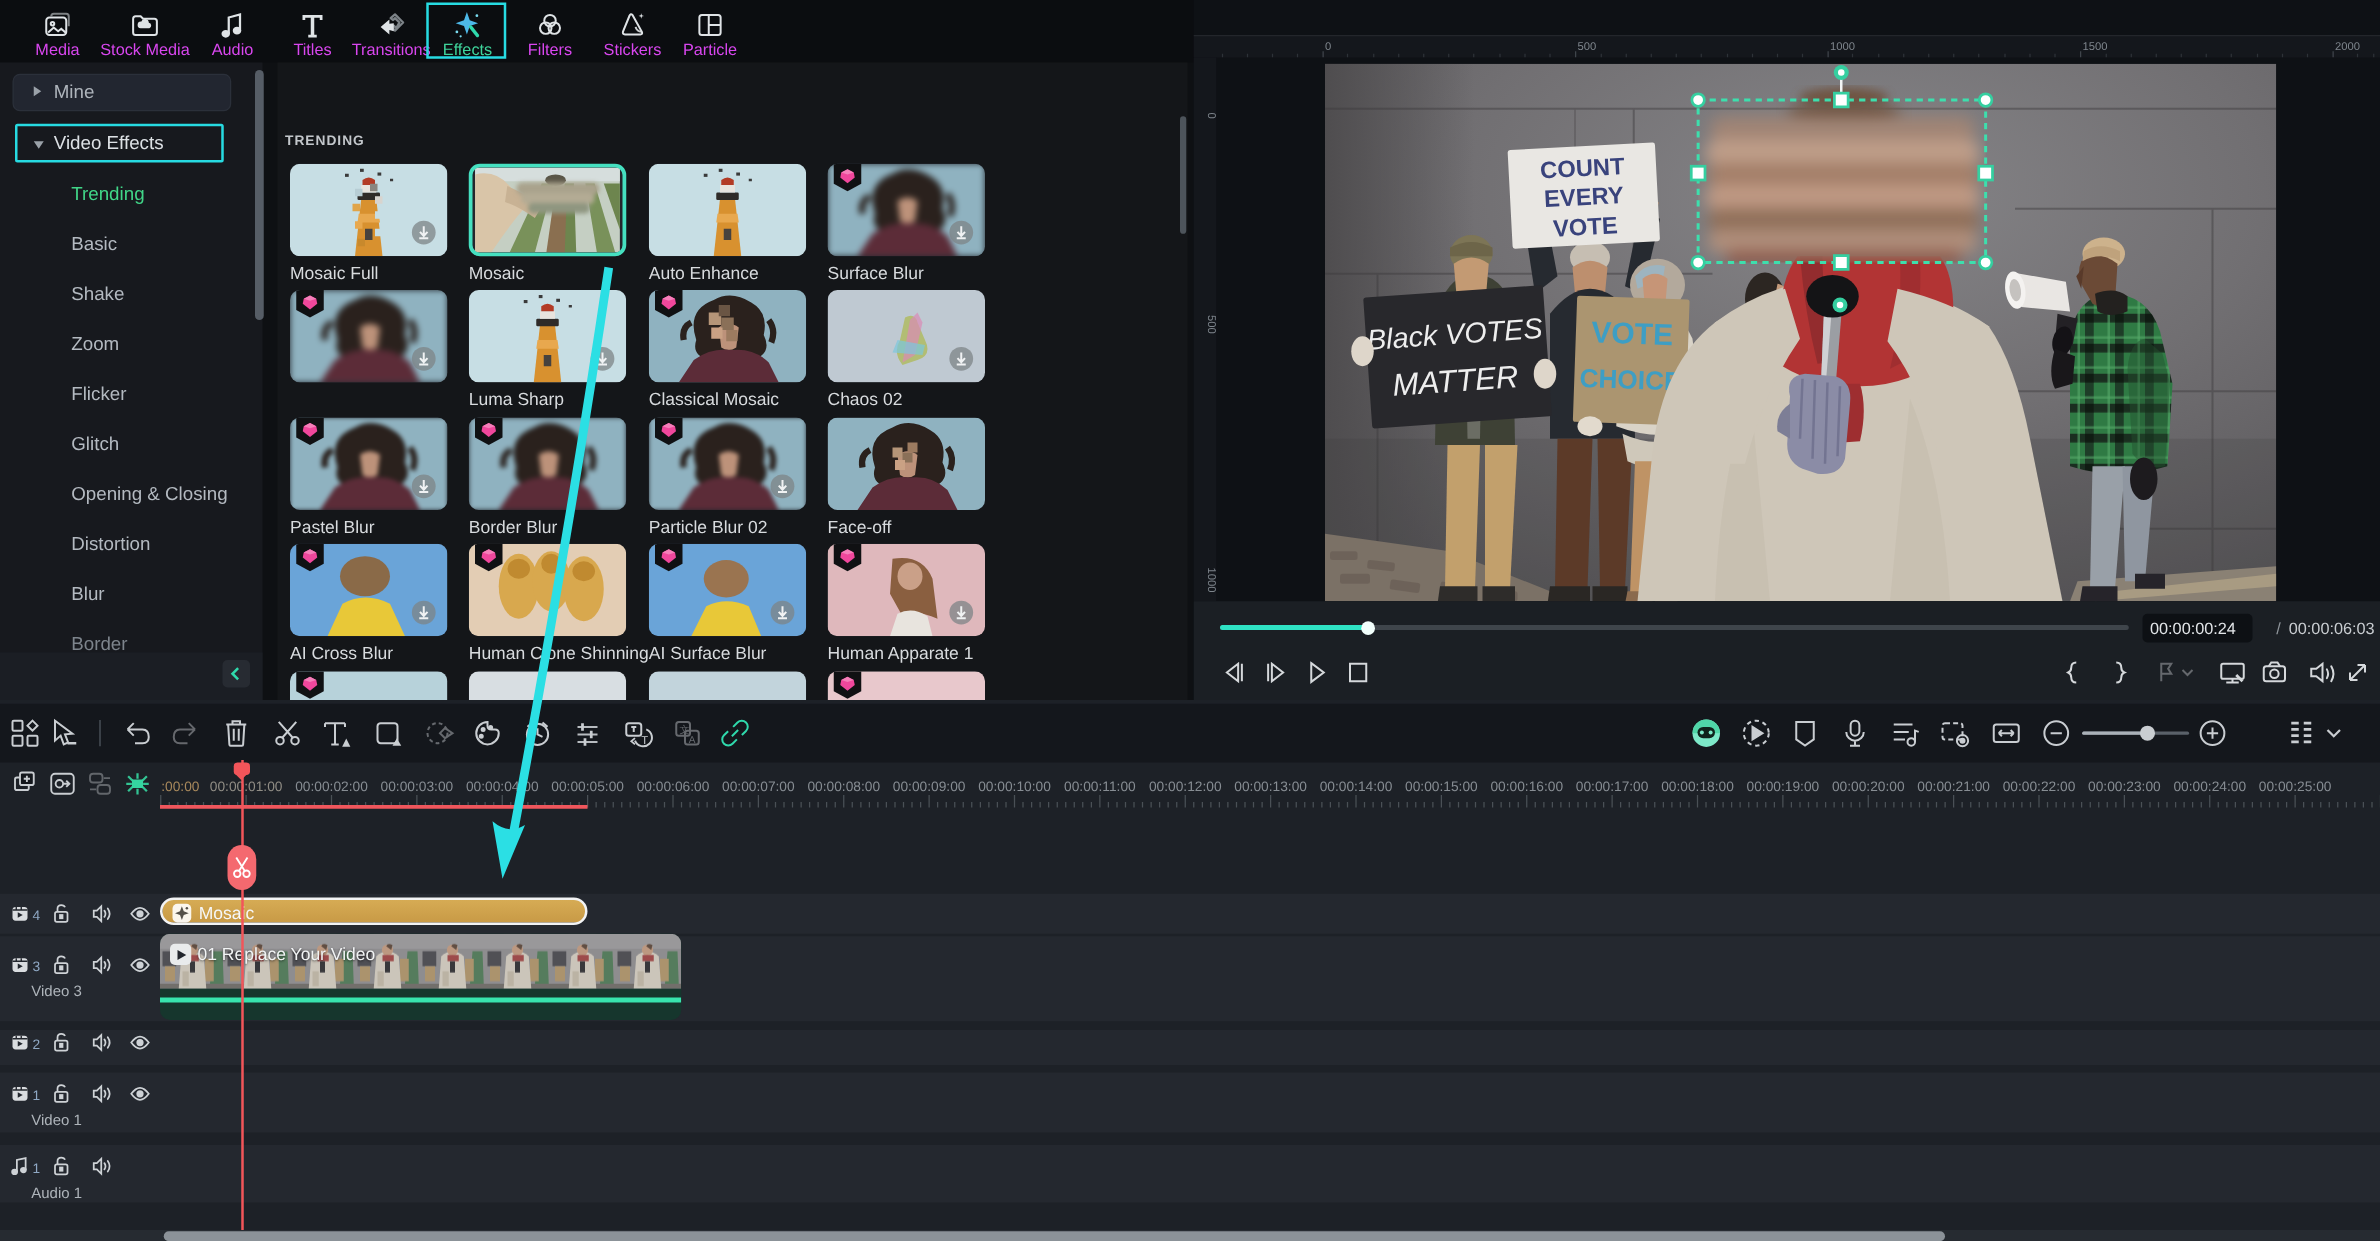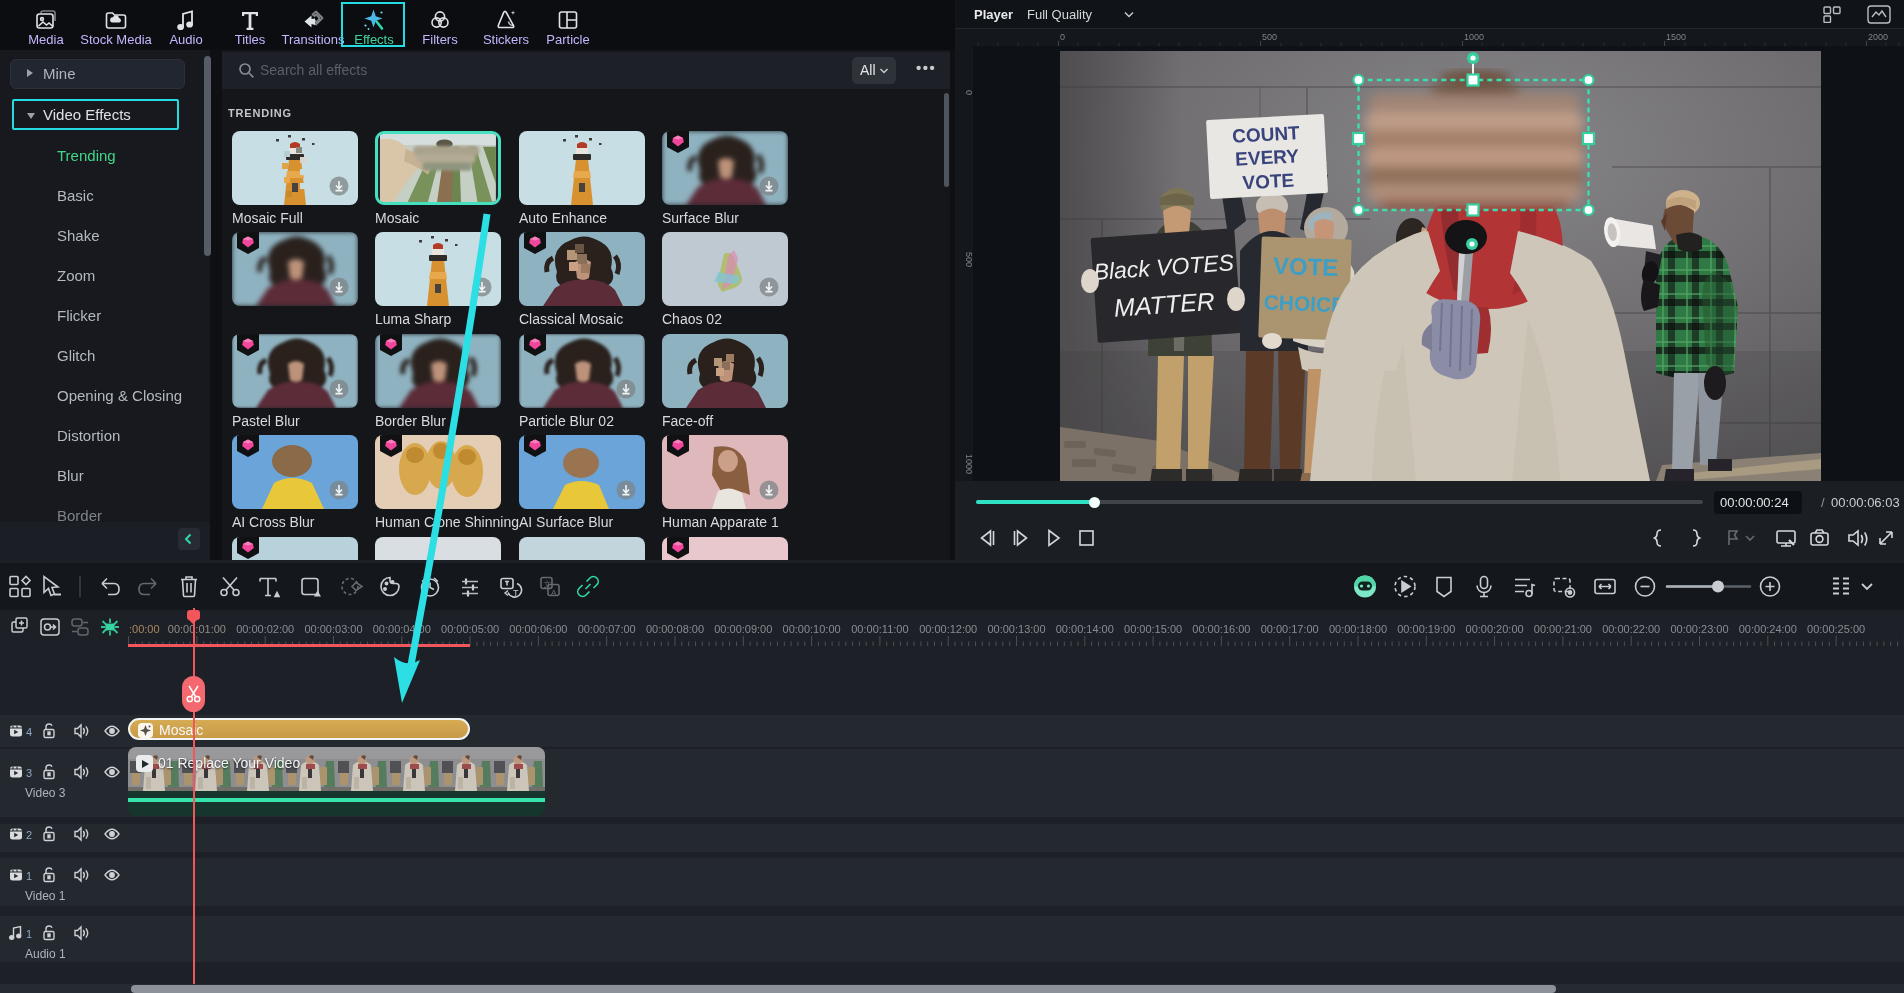--- a/index.html
+++ b/index.html
@@ -8,21 +8,21 @@
   .abs { position:absolute; }
   #page { position:relative; width:1904px; height:993px; }
   svg { display:block; }
 </style>
 </head>
 <body>
 <div id="page">
 
   <div class="abs" id="topbar" style="left:0;top:0;width:955px;height:50px;background:#0b0d10;">
     <style>
-      .tab { position:absolute; top:4px; width:76px; height:44px; text-align:center; color:#c4b5fd; font-size:13px; }
+      .tab { position:absolute; top:4px; width:76px; height:44px; text-align:center; color:#d946ef; font-size:13px; }
       .tab svg { margin:4px auto 1px; display:block; }
       .tab .lb { display:block; line-height:13px; }
     </style>
     <div class="tab" style="left:8px;">
       <svg width="24" height="24" viewBox="0 0 24 24" fill="none" stroke="#dfe3e6" stroke-width="1.6">
         <path d="M7 5 q0 -2 2 -2 h10 q2 0 2 2 v8" opacity=".55" fill="none"></path>
         <rect x="3" y="6" width="16" height="14" rx="2.5"></rect>
         <circle cx="8" cy="11" r="1.4"></circle>
           <path d="M4.5 18 l4.5 -4 3.5 3 2.5 -2 4 3.5"></path>
       </svg>
@@ -155,34 +155,20 @@
           <path d="M0 -5 V2.5 M-3 -0.5 L0 2.8 L3 -0.5 M-3.6 4.6 H3.6" stroke="#f0f2f3" stroke-width="1.6" fill="none"></path>
         </g>
         <g id="gem">
           <path d="M0 0 H22 V16 L11 22 L0 16 Z" fill="#101113"></path>
           <path d="M6 7 L11 4.4 L16 7 L16.8 11 L11 15.6 L5.2 11 Z" fill="#f0479c"></path>
           <path d="M6 7 L11 8.6 L16 7 L11 4.4 Z" fill="#f57fb9"></path>
         </g>
       </defs>
     </svg>
 
-    <div class="abs" style="left:0;top:2px;width:728px;height:37px;background:#1d2026;">
-      <svg class="abs" style="left:16px;top:10px;" width="17" height="17" viewBox="0 0 17 17" fill="none" stroke="#858c93" stroke-width="1.7">
-          <circle cx="7" cy="7" r="5"></circle>
-          <path d="M11 11 L15.4 15.4"></path>
-        </svg>
-      <div class="abs" style="left:38px;top:10px;color:#596067;font-size:14px;">Search all effects</div>
-      <div class="abs" style="left:630px;top:5px;width:44px;height:27px;background:#2e3339;border-radius:5px;color:#e2e5e8;font-size:14px;">
-        <span style="position:absolute;left:8px;top:5px;">All</span>
-        <svg class="abs" style="left:27px;top:10px;" width="10" height="8" viewBox="0 0 10 8" stroke="#c6cace" fill="none" stroke-width="1.5">
-            <path d="M1.5 2 L5 5.5 L8.5 2"></path>
-          </svg>
-      </div>
-      <div class="abs" style="left:694px;top:7px;color:#c6cace;font-size:15px;letter-spacing:1.5px;font-weight:bold;">•••</div>
-    </div>
     <div class="abs" style="left:6px;top:57px;color:#c3c7cb;font-size:11px;font-weight:bold;letter-spacing:.8px;">TRENDING</div>
     <style>
       .card { position:absolute; width:126px; height:74px; border-radius:8px; overflow:hidden; background:#23262c; }
       .clb { position:absolute; color:#d8dbde; font-size:14px; }
     </style>
 
     <div class="card" style="left:10px;top:81px;">
         <svg width="126" height="74">
       <use href="#lighthouse"></use>
       <g>
@@ -394,36 +380,20 @@
           <rect width="126" height="23" fill="#e8c8cc"></rect>
           <use href="#gem" x="5" y="0"></use>
         </svg>
       </div>
 
     <div class="abs" style="left:722px;top:43px;width:5px;height:94px;background:#4d545b;border-radius:3px;"></div>
   </div>
 
   <div class="abs" id="player" style="left:955px;top:0;width:949px;height:560px;background:#0e1115;">
 
-    <div class="abs" style="left:0;top:0;width:949px;height:28px;background:#101317;">
-      <div class="abs" style="left:19px;top:7px;color:#e8eaec;font-size:13px;font-weight:bold;">Player</div>
-      <div class="abs" style="left:72px;top:7px;color:#d5d8db;font-size:13px;">Full Quality</div>
-      <svg class="abs" style="left:168px;top:10px;" width="12" height="9" viewBox="0 0 12 9" stroke="#c6cace" fill="none" stroke-width="1.5">
-          <path d="M2 2.5 L6 6.5 L10 2.5"></path>
-        </svg>
-      <svg class="abs" style="left:868px;top:6px;" width="22" height="17" viewBox="0 0 22 17" fill="none" stroke="#b9bec3" stroke-width="1.4">
-        <rect x="1" y="1" width="6.5" height="6.5" rx="1"></rect>
-          <rect x="10.5" y="1" width="6.5" height="6.5" rx="1"></rect>
-          <rect x="1" y="10" width="6.5" height="6.5" rx="1"></rect>
-        </svg>
-      <svg class="abs" style="left:912px;top:5px;" width="24" height="19" viewBox="0 0 24 19" fill="none" stroke="#b9bec3" stroke-width="1.4">
-        <rect x="1" y="1" width="22" height="17" rx="3"></rect>
-          <path d="M5 12 l4 -5 3 3 3 -4 4 6"></path>
-        </svg>
-    </div>
 
     <div class="abs" style="left:0;top:28px;width:949px;height:18px;background:#14171c;border-top:1px solid #23262b;"></div>
     <div class="abs" style="left:0;top:46px;width:18px;height:435px;background:#14171c;"></div>
     <svg class="abs" style="left:18px;top:28px;" width="931" height="18">
       <g fill="#7e858c" font-size="9" font-family="Liberation Sans">
         <text x="87" y="12">0</text>
           <text x="289" y="12">500</text>
           <text x="491" y="12">1000</text>
           <text x="693" y="12">1500</text>
           <text x="895" y="12">2000</text>

